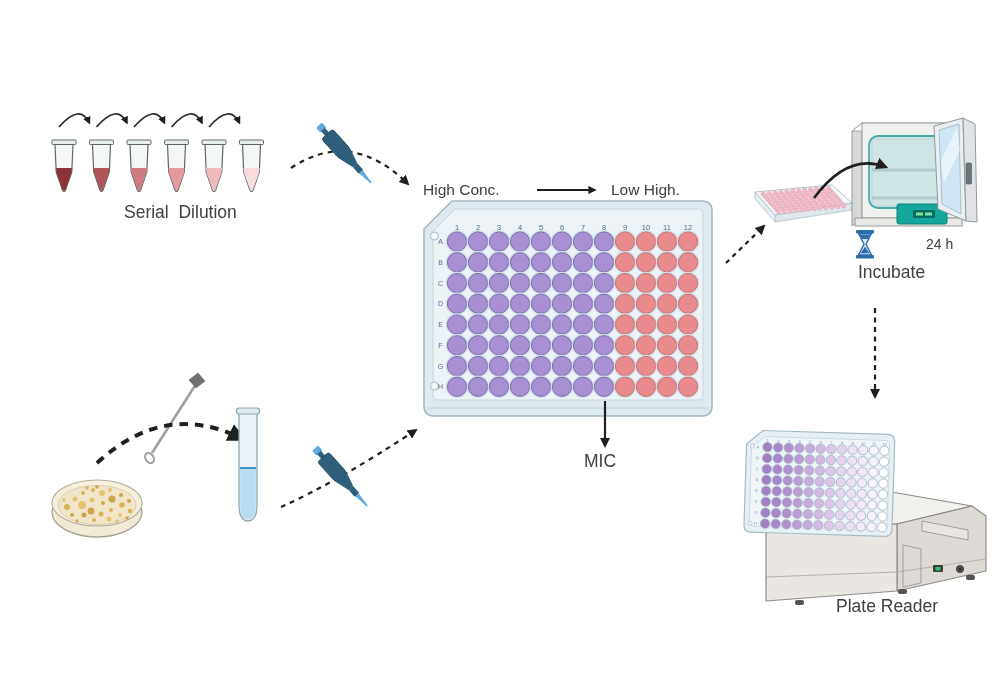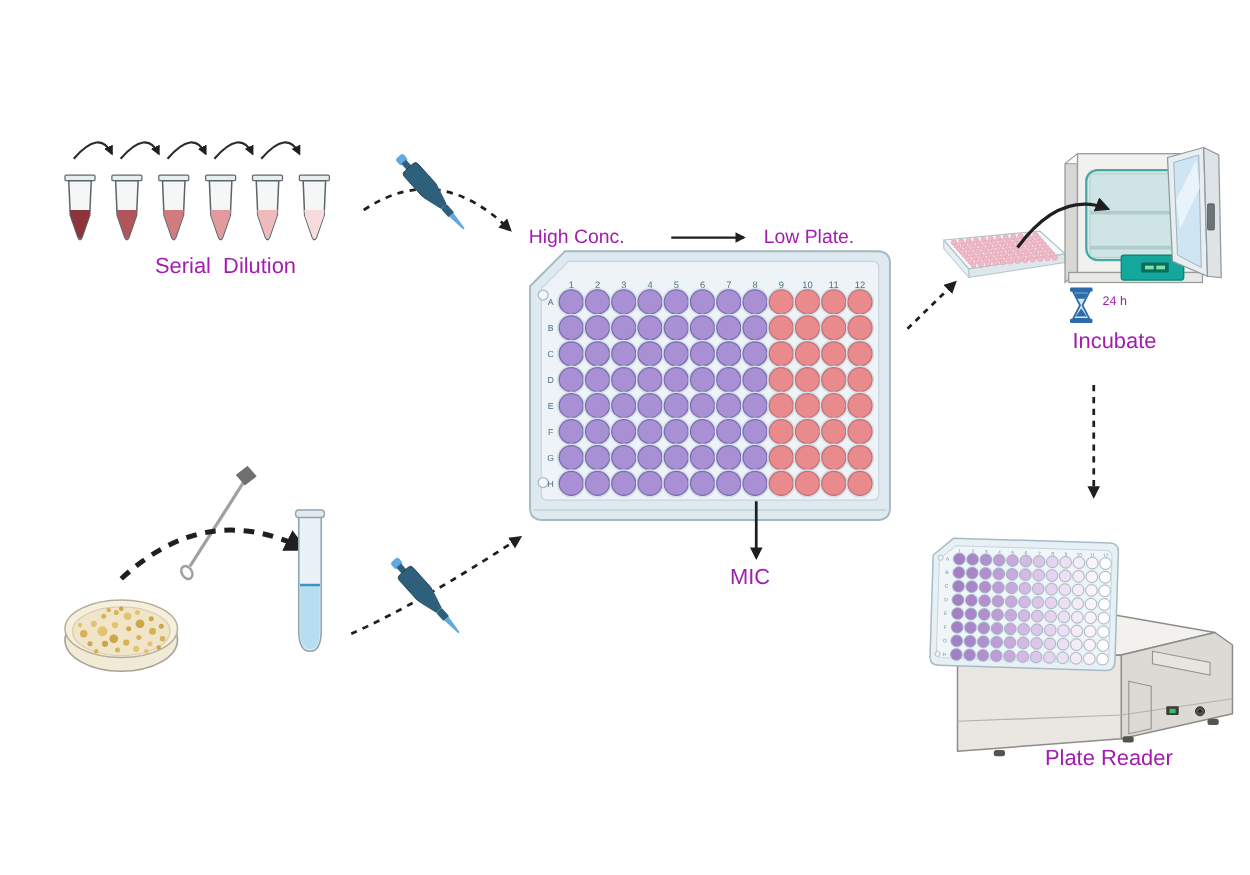--- a/index.html
+++ b/index.html
@@ -1,22 +1,22 @@
 <!DOCTYPE html>
 <html><head>
 <meta charset="utf-8">
 <style>
   html,body{margin:0;padding:0;background:#fff;}
   #canvas{position:relative;width:1000px;height:700px;background:#ffffff;overflow:hidden;
           font-family:"Liberation Sans",sans-serif;color:#161616;}
   #scene{position:absolute;left:0;top:0;}
-  .lbl{position:absolute;white-space:pre;color:#a21caf;}
+  .lbl{position:absolute;white-space:pre;color:#404040;}
   .lbl-lg{font-size:17.5px;}
   .lbl-md{font-size:15.5px;}
-  .lbl-sm{font-size:10px;}
+  .lbl-sm{font-size:14px;margin-left:44px;}
 </style>
 </head>
 <body>
 
 <div id="canvas">
 <svg id="scene" width="1000" height="700" viewBox="0 0 1000 700">
   <defs>
     <marker id="arr" viewBox="0 0 10 10" refX="8" refY="5" markerWidth="4.6" markerHeight="4.6" orient="auto-start-reverse">
       <path d="M0,0 L10,5 L0,10 Z" fill="#1f1f1f"></path>
     </marker>
@@ -733,18 +733,18 @@
           <circle cx="127.4" cy="93.00999999999999" r="5.5" fill="#dbe6ec"></circle>
           <circle cx="127.4" cy="93.00999999999999" r="4.6" fill="#faf3fb" stroke="#98aab6" stroke-width="0.6"></circle>
           <circle cx="138.04000000000002" cy="93.00999999999999" r="5.5" fill="#dbe6ec"></circle>
           <circle cx="138.04000000000002" cy="93.00999999999999" r="4.6" fill="#fefeff" stroke="#98aab6" stroke-width="0.6"></circle>
         </g>
   </g>
 </svg>
 
 <div class="lbl lbl-lg" style="left:88px;top:202px;margin-left:36px;">Serial  Dilution</div>
 <div class="lbl lbl-md" style="left:423px;top:181px;">High Conc.</div>
-<div class="lbl lbl-md" style="left:611px;top:181px;">Low Plate.</div>
+<div class="lbl lbl-md" style="left:611px;top:181px;">Low High.</div>
 <div class="lbl lbl-lg" style="left:584px;top:451px;">MIC</div>
 <div class="lbl lbl-sm" style="left:882px;top:236px;">24 h</div>
 <div class="lbl lbl-lg" style="left:858px;top:262px;text-align:right;">Incubate</div>
 <div class="lbl lbl-lg" style="left:836px;top:596px;">Plate Reader</div>
 </div>
 
 </body></html>

